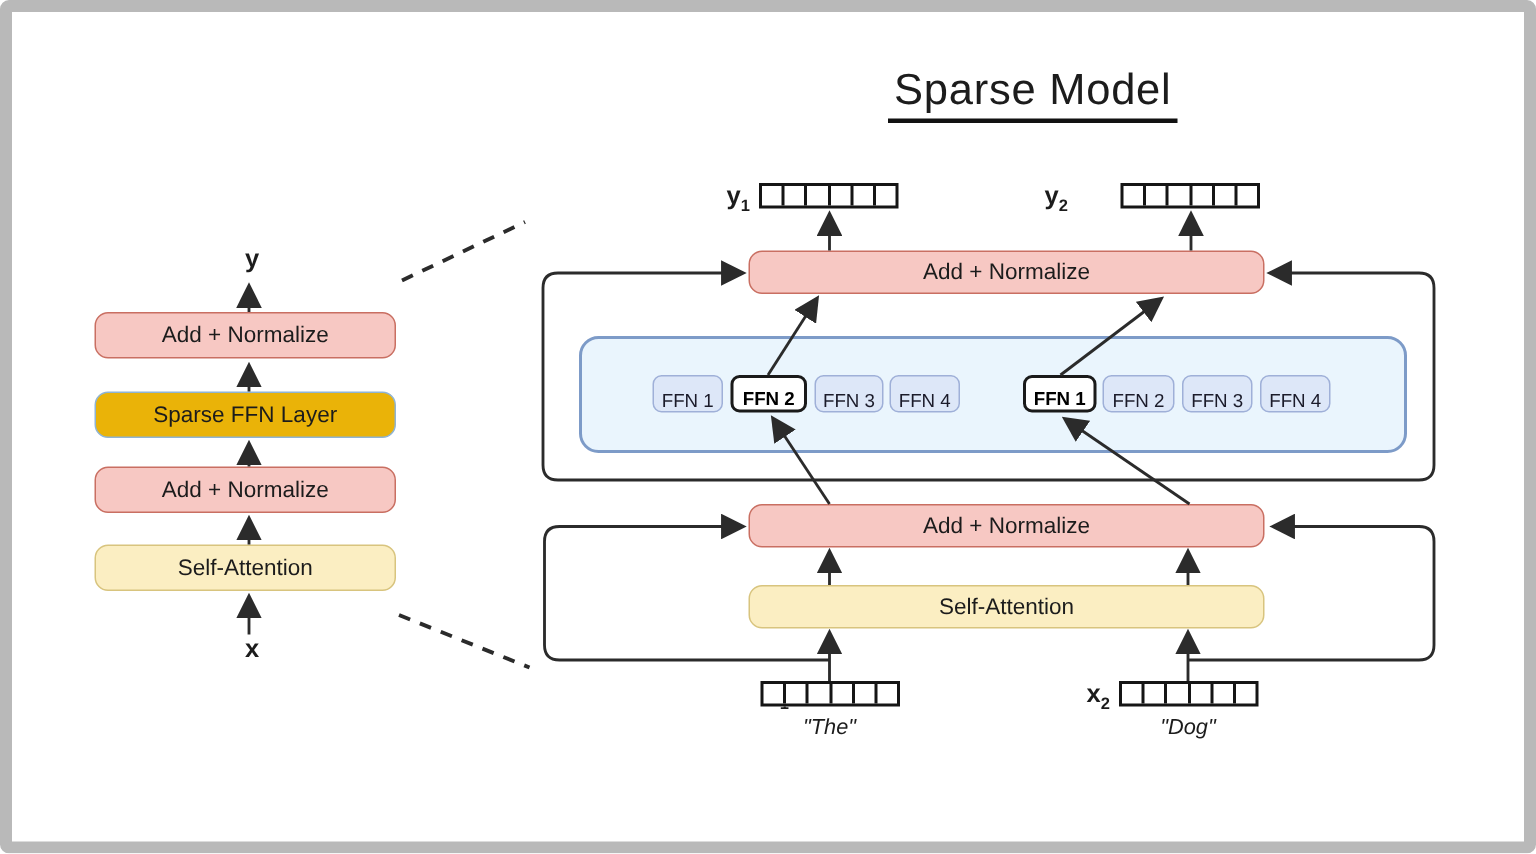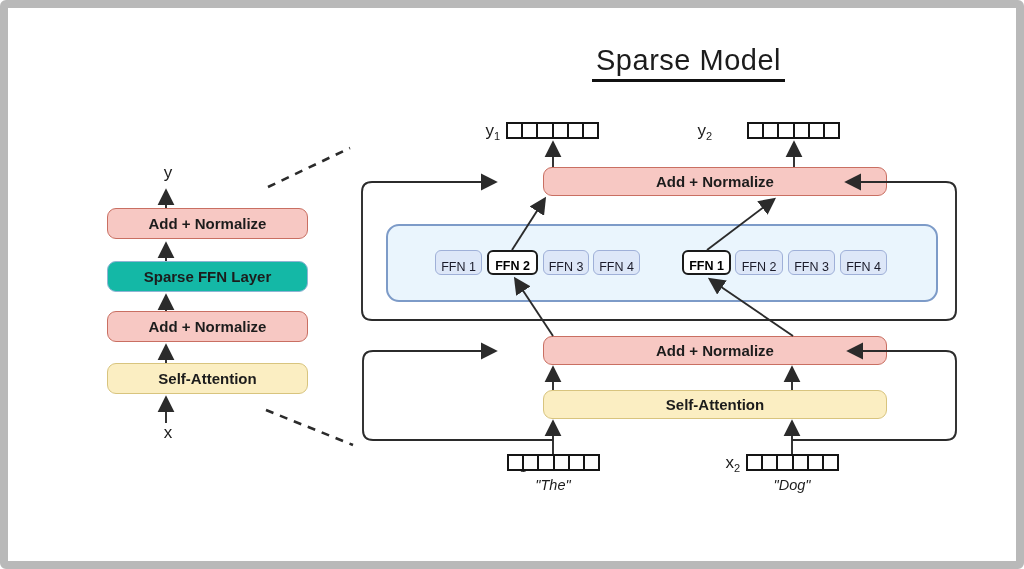--- a/index.html
+++ b/index.html
@@ -13,39 +13,39 @@
   }
   .title{
     position:absolute;left:372px;top:44px;width:600px;text-align:center;z-index:10;
   }
   .title span{
     display:inline-block;font-size:29px;font-weight:500;letter-spacing:.5px;
     border-bottom:3px solid #111;padding:0 4px 2px 4px;margin-left:33px;
   }
   .block{
     position:absolute;display:flex;align-items:center;justify-content:center;
-    border-radius:9px;font-size:15px;font-weight:700;z-index:10;box-sizing:border-box;margin-left:44px;
+    border-radius:9px;font-size:15px;font-weight:400;z-index:10;box-sizing:border-box;
   }
   .pink  {background:#f7c8c3;border:1.6px solid #c96f62;}
-  .blue  {background:#14b8a6;border:1.6px solid #8fb4d4;}
+  .blue  {background:#eab308;border:1.6px solid #8fb4d4;}
   .yellow{background:#fbeec2;border:1.6px solid #d8c47e;}
   .leftbox{left:63px;width:201px;height:31px;}
   .bar{left:499px;width:344px;height:29px;}
   .ffn-container{
     position:absolute;left:386px;top:224px;width:552px;height:78px;
     background:#eaf5fd;border:2px solid #7d9bc8;border-radius:13px;z-index:8;box-sizing:border-box;
   }
   .ffn{
     position:absolute;top:250px;height:25px;display:flex;align-items:flex-end;justify-content:center;
     font-size:12.5px;border-radius:6px;z-index:12;box-sizing:border-box;
     background:#dde7f8;border:1.5px solid #9fb0d8;color:#1b1b2a;
   }
   .ffn.selected{background:#ffffff;border:2px solid #1a1a1a;font-weight:bold;color:#000;}
   .axis-label{
-    position:absolute;font-size:17px;z-index:10;white-space:nowrap;
+    position:absolute;font-size:17px;z-index:10;white-space:nowrap;font-weight:bold;
   }
   .axis-label sub{font-size:11px;}
   .tok-label{width:40px;text-align:right;}
   .vector{
     position:absolute;width:93px;height:17px;border:2px solid #151515;
     display:flex;z-index:10;box-sizing:border-box;background:#fff;
   }
   .vector .cell{flex:1;border-right:2px solid #151515;}
   .vector .cell:last-child{border-right:none;}
   .word{

